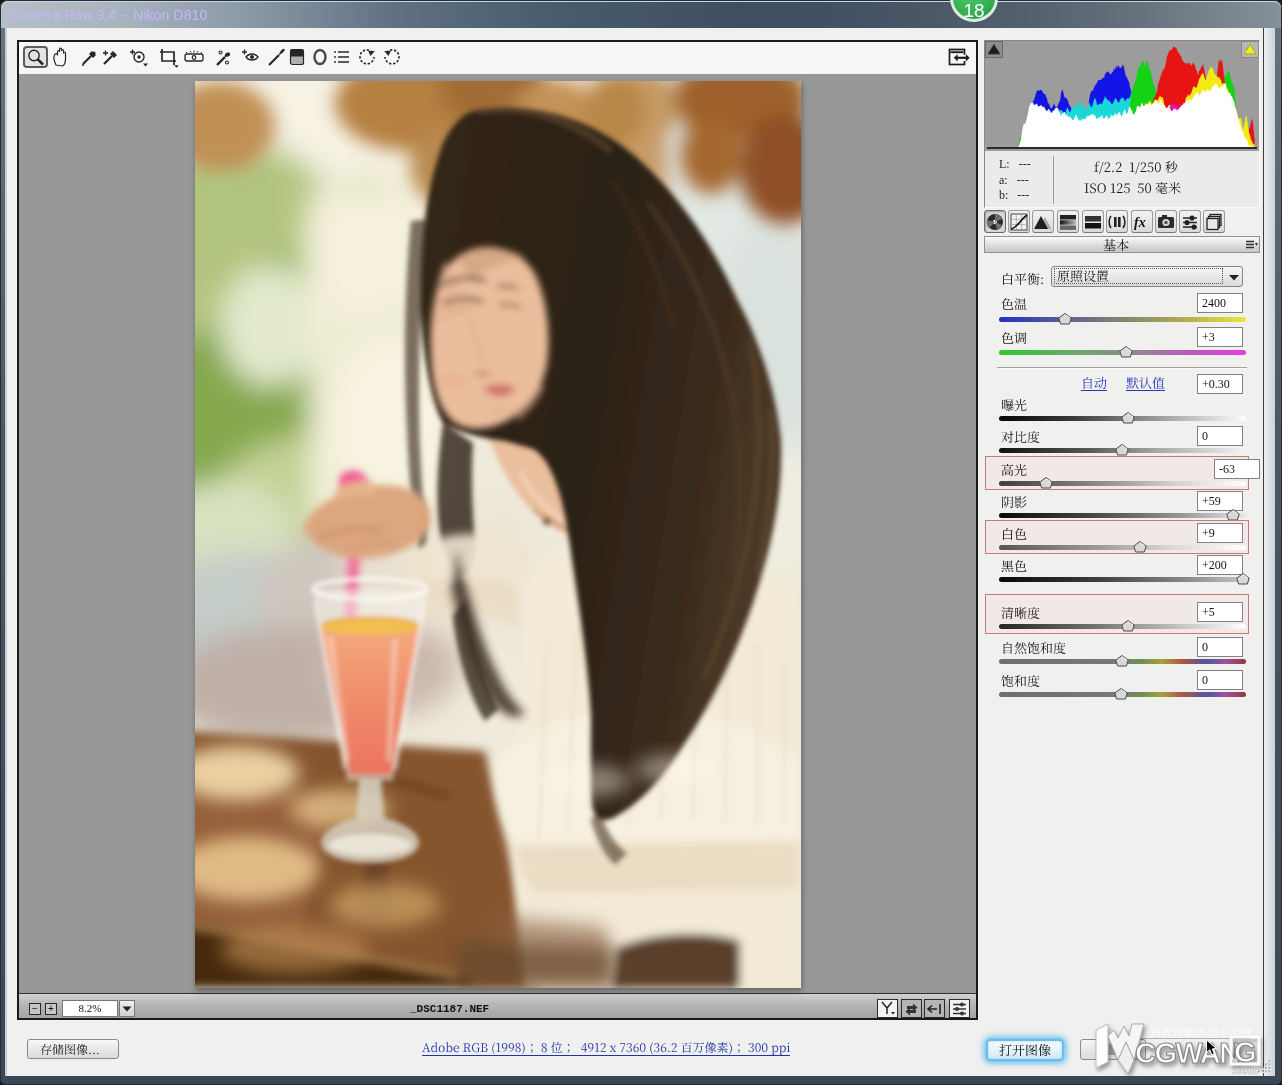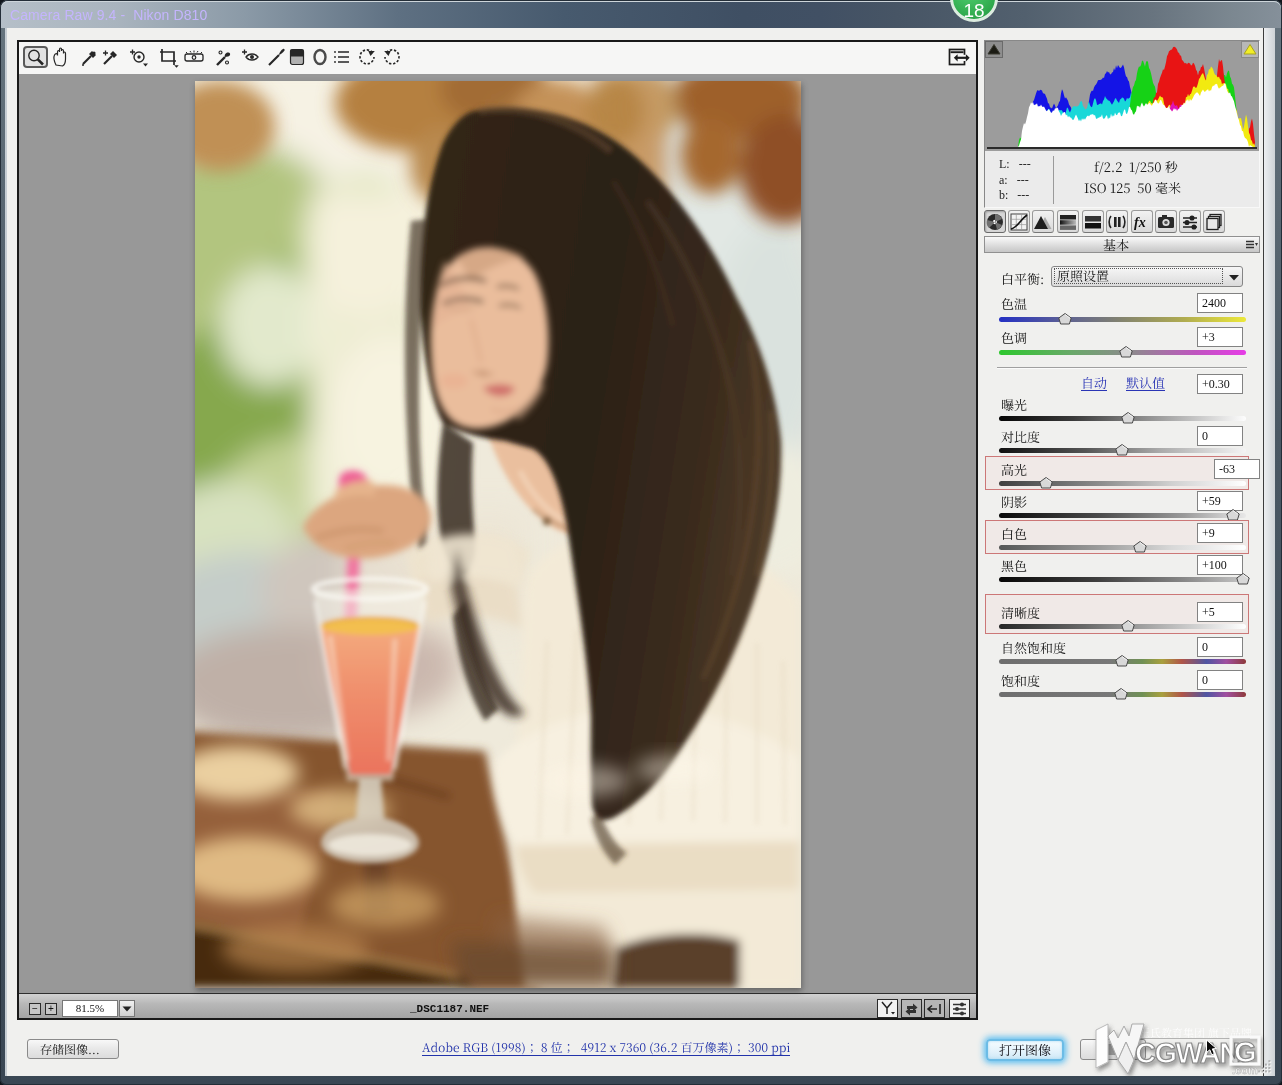--- a/index.html
+++ b/index.html
@@ -543,21 +543,21 @@
   </svg>
 <div class="vbox" style="left:1197px;top:523px">+9</div>
 <div class="track" style="left:999px;top:545px;background:linear-gradient(90deg,#565656,#9a9a9a 40%,#d8d8d8 70%,#ffffff)"></div>
 <svg class="abs" style="left:1133px;top:541px" width="14" height="12" viewBox="0 0 14 12">
     <path d="M7 0.5 L13.2 5 L11.4 11 L2.6 11 L0.8 5 Z" fill="#d8d8d8" stroke="#4a4a4a"></path>
     <path d="M7 1.5 L12 5.2" stroke="#f4f4f4" fill="none"></path>
   </svg>
 <svg class="abs " style="left:1001px;top:556px" width="29" height="21" viewBox="0 -15 29 21">
     <path d="M3.8 -9.1 3.6 -9.0C4.0 -8.5 4.4 -7.6 4.4 -7.0C5.1 -6.3 5.9 -7.9 3.8 -9.1ZM8.4 -9.1C8.3 -8.6 7.9 -7.5 7.6 -6.8L7.7 -6.7C8.3 -7.3 8.9 -8.0 9.2 -8.4C9.4 -8.4 9.6 -8.5 9.6 -8.6ZM2.5 -1.8C2.4 -0.9 1.7 -0.2 1.0 0.1C0.8 0.2 0.6 0.5 0.7 0.8C0.8 1.1 1.3 1.1 1.7 0.9C2.2 0.5 3.0 -0.3 2.7 -1.8ZM9.5 -1.8 9.4 -1.7C10.2 -1.1 11.2 0.1 11.5 0.9C12.6 1.5 13.1 -0.7 9.5 -1.8ZM4.5 -1.7 4.3 -1.6C4.6 -1.0 4.9 -0.1 4.9 0.7C5.6 1.4 6.5 -0.2 4.5 -1.7ZM7.0 -1.7 6.8 -1.6C7.3 -1.0 7.9 -0.1 8.0 0.7C8.9 1.4 9.6 -0.5 7.0 -1.7ZM0.5 -2.7 0.7 -2.3H12.1C12.3 -2.3 12.4 -2.3 12.5 -2.5C12.0 -2.9 11.3 -3.4 11.3 -3.4L10.7 -2.7H6.9V-4.1H11.1C11.3 -4.1 11.4 -4.1 11.5 -4.3C11.0 -4.7 10.3 -5.2 10.3 -5.2L9.7 -4.5H6.9V-5.8H9.9V-5.4H10.0C10.3 -5.4 10.8 -5.6 10.8 -5.6V-9.6C11.0 -9.7 11.2 -9.8 11.3 -9.9L10.2 -10.6L9.8 -10.1H3.2L2.2 -10.6V-5.2H2.4C2.7 -5.2 3.1 -5.4 3.1 -5.5V-5.8H6.0V-4.5H1.7L1.8 -4.1H6.0V-2.7ZM9.9 -6.2H6.9V-9.8H9.9ZM3.1 -6.2V-9.8H6.0V-6.2Z M20.4 -9.1C20.1 -8.5 19.7 -7.6 19.3 -7.1H16.2L15.8 -7.3C16.3 -7.9 16.8 -8.4 17.2 -9.1ZM17.2 -11.0C16.4 -9.1 14.9 -6.8 13.4 -5.5L13.5 -5.4C14.1 -5.7 14.7 -6.2 15.2 -6.7V-0.8C15.2 0.4 16.0 0.7 17.4 0.7H22.7C24.9 0.7 25.4 0.4 25.4 -0.0C25.4 -0.2 25.3 -0.3 24.8 -0.4L24.8 -2.4H24.6C24.5 -1.7 24.2 -0.8 24.0 -0.5C23.8 -0.2 23.5 -0.1 22.6 -0.1H17.4C16.5 -0.1 16.1 -0.2 16.1 -0.7V-3.5H22.9V-2.7H23.0C23.3 -2.7 23.8 -2.9 23.8 -3.0V-6.5C24.0 -6.6 24.2 -6.7 24.3 -6.8L23.3 -7.6L22.8 -7.1H19.6C20.2 -7.6 21.0 -8.4 21.4 -9.0C21.7 -9.0 21.9 -9.0 22.0 -9.1L21.0 -10.0L20.4 -9.4H17.4C17.7 -9.8 17.9 -10.1 18.0 -10.4C18.4 -10.4 18.5 -10.5 18.5 -10.6ZM19.0 -6.7V-3.9H16.1V-6.7ZM19.9 -6.7H22.9V-3.9H19.9Z" fill="#1a1a1a"></path>
   </svg>
-<div class="vbox" style="left:1197px;top:555px">+100</div>
+<div class="vbox" style="left:1197px;top:555px">+200</div>
 <div class="track" style="left:999px;top:577px;background:linear-gradient(90deg,#070707,#3f3f3f 40%,#888 75%,#c6c6c6)"></div>
 <svg class="abs" style="left:1236px;top:573px" width="14" height="12" viewBox="0 0 14 12">
     <path d="M7 0.5 L13.2 5 L11.4 11 L2.6 11 L0.8 5 Z" fill="#d8d8d8" stroke="#4a4a4a"></path>
     <path d="M7 1.5 L12 5.2" stroke="#f4f4f4" fill="none"></path>
   </svg>
 <div class="redbox" style="top:594px;height:40px"></div>
 <svg class="abs " style="left:1001px;top:603px" width="42" height="21" viewBox="0 -15 42 21">
     <path d="M1.4 -10.7 1.3 -10.6C1.9 -10.2 2.6 -9.5 2.8 -8.9C3.8 -8.4 4.3 -10.3 1.4 -10.7ZM0.5 -7.8 0.4 -7.7C1.0 -7.3 1.6 -6.7 1.8 -6.1C2.8 -5.6 3.3 -7.4 0.5 -7.8ZM1.3 -2.6C1.2 -2.6 0.8 -2.6 0.8 -2.6V-2.3C1.0 -2.3 1.2 -2.3 1.4 -2.2C1.7 -2.0 1.8 -1.0 1.6 0.4C1.6 0.8 1.8 1.0 2.0 1.0C2.4 1.0 2.7 0.7 2.7 0.1C2.8 -0.9 2.4 -1.5 2.4 -2.1C2.4 -2.4 2.5 -2.8 2.6 -3.2C2.7 -3.8 3.7 -6.8 4.3 -8.4L4.0 -8.4C1.9 -3.4 1.9 -3.4 1.7 -2.9C1.5 -2.6 1.5 -2.6 1.3 -2.6ZM7.6 -10.8V-9.5H4.5L4.6 -9.1H7.6V-8.1H4.8L4.9 -7.7H7.6V-6.5H4.1L4.2 -6.1H12.0C12.2 -6.1 12.3 -6.2 12.4 -6.4C12.0 -6.7 11.3 -7.3 11.3 -7.3L10.7 -6.5H8.4V-7.7H11.5C11.6 -7.7 11.8 -7.7 11.8 -7.9C11.4 -8.3 10.8 -8.8 10.8 -8.8L10.2 -8.1H8.4V-9.1H11.7C11.9 -9.1 12.0 -9.2 12.1 -9.3C11.7 -9.7 11.0 -10.2 11.0 -10.2L10.5 -9.5H8.4V-10.3C8.7 -10.3 8.9 -10.5 8.9 -10.7ZM10.2 -3.2V-2.0H6.0V-3.2ZM10.2 -3.6H6.0V-4.8H10.2ZM5.2 -5.1V1.0H5.4C5.7 1.0 6.0 0.8 6.0 0.7V-1.6H10.2V-0.3C10.2 -0.1 10.2 0.0 9.9 0.0C9.6 0.0 8.1 -0.1 8.1 -0.1V0.1C8.8 0.2 9.1 0.3 9.3 0.4C9.5 0.6 9.6 0.8 9.6 1.0C10.9 0.9 11.0 0.5 11.0 -0.2V-4.6C11.3 -4.6 11.5 -4.7 11.6 -4.8L10.5 -5.7L10.1 -5.1H6.1L5.2 -5.5Z M14.7 -9.3H16.2V-6.2H14.7ZM14.0 -9.7V-0.9H14.1C14.5 -0.9 14.7 -1.1 14.7 -1.1V-2.2H16.2V-1.4H16.3C16.6 -1.4 17.0 -1.6 17.0 -1.7V-9.2C17.2 -9.2 17.4 -9.3 17.5 -9.4L16.5 -10.2L16.1 -9.7H14.9L14.0 -10.1ZM14.7 -5.8H16.2V-2.6H14.7ZM18.9 -10.9V-7.8H17.1L17.3 -7.4H18.7C18.4 -5.0 17.7 -2.7 16.6 -0.8L16.8 -0.7C17.8 -1.9 18.5 -3.2 18.9 -4.7V1.0H19.1C19.4 1.0 19.7 0.8 19.7 0.7V-6.1C20.0 -5.6 20.4 -5.0 20.4 -4.5C21.2 -3.8 21.9 -5.4 19.7 -6.4V-7.4H21.1C21.3 -7.4 21.4 -7.5 21.4 -7.6C21.1 -8.0 20.5 -8.5 20.5 -8.5L20.1 -7.8H19.7V-10.4C20.0 -10.5 20.1 -10.6 20.2 -10.8ZM21.5 -9.9V-5.7C21.5 -3.4 21.4 -1.0 20.1 0.8L20.3 1.0C22.2 -0.9 22.3 -3.5 22.3 -5.7V-6.2H23.5V1.0H23.6C24.0 1.0 24.3 0.8 24.3 0.7V-6.2H25.4C25.5 -6.2 25.6 -6.3 25.7 -6.4C25.3 -6.8 24.7 -7.3 24.7 -7.3L24.1 -6.6H22.3V-9.1C23.2 -9.3 24.2 -9.6 24.8 -9.9C25.1 -9.8 25.3 -9.8 25.4 -9.9L24.4 -10.7C23.9 -10.3 23.2 -9.9 22.5 -9.5Z M29.2 -3.5 29.3 -3.1H30.8C31.3 -2.2 31.9 -1.5 32.6 -0.9C31.3 -0.1 29.7 0.4 27.9 0.8L28.0 1.0C30.0 0.7 31.7 0.2 33.2 -0.5C34.4 0.3 35.9 0.7 37.8 1.0C37.9 0.6 38.2 0.3 38.5 0.2L38.5 0.1C36.8 -0.1 35.2 -0.4 33.9 -0.9C34.8 -1.5 35.6 -2.2 36.1 -3.0C36.5 -3.0 36.6 -3.1 36.7 -3.2L35.8 -4.0L35.2 -3.5ZM33.2 -1.3C32.3 -1.7 31.6 -2.3 31.1 -3.1H35.1C34.6 -2.4 34.0 -1.8 33.2 -1.3ZM28.7 -7.1 28.8 -6.7H31.1V-4.0H31.2C31.5 -4.0 31.9 -4.2 31.9 -4.3V-4.7H34.4V-4.1H34.6C34.9 -4.1 35.2 -4.3 35.2 -4.4V-6.7H38.0C38.2 -6.7 38.3 -6.8 38.3 -6.9C37.9 -7.3 37.2 -7.9 37.2 -7.9L36.6 -7.1H35.2V-8.0C35.6 -8.0 35.7 -8.2 35.7 -8.3L34.4 -8.5V-7.1H31.9V-8.0C32.2 -8.0 32.3 -8.2 32.4 -8.3L31.1 -8.5V-7.1ZM31.9 -5.1V-6.7H34.4V-5.1ZM27.8 -9.3V-6.0C27.8 -3.7 27.7 -1.2 26.5 0.8L26.8 1.0C28.5 -1.0 28.6 -3.9 28.6 -6.0V-8.9H38.0C38.2 -8.9 38.3 -9.0 38.4 -9.1C37.9 -9.5 37.2 -10.1 37.2 -10.1L36.6 -9.3H33.2V-10.4C33.5 -10.5 33.7 -10.6 33.7 -10.8L32.4 -10.9V-9.3H28.8L27.8 -9.7Z" fill="#1a1a1a"></path>
   </svg>
 <div class="vbox" style="left:1197px;top:602px">+5</div>
@@ -579,21 +579,21 @@
     <path d="M3.4 -10.6 2.0 -10.9C1.7 -9.2 1.1 -6.8 0.5 -5.4L0.7 -5.3C1.2 -6.1 1.8 -7.2 2.2 -8.3H4.1C3.9 -7.7 3.7 -6.8 3.6 -6.3L3.8 -6.2C4.1 -6.7 4.7 -7.6 5.0 -8.2C5.2 -8.2 5.4 -8.2 5.5 -8.3L4.5 -9.2L4.0 -8.7H2.3C2.5 -9.3 2.7 -9.9 2.9 -10.4C3.2 -10.4 3.3 -10.5 3.4 -10.6ZM7.7 -10.6 6.3 -10.9C6.0 -9.3 5.2 -7.0 4.2 -5.4L4.4 -5.2C4.8 -5.8 5.3 -6.4 5.7 -7.0V-0.4C5.7 0.4 6.0 0.7 7.3 0.7H9.3C12.1 0.7 12.6 0.5 12.6 0.1C12.6 -0.1 12.5 -0.2 12.1 -0.3L12.1 -2.5H12.0C11.8 -1.5 11.6 -0.6 11.5 -0.4C11.4 -0.2 11.4 -0.2 11.2 -0.1C10.9 -0.1 10.2 -0.1 9.3 -0.1H7.3C6.6 -0.1 6.4 -0.2 6.4 -0.5V-3.7H8.4V-3.2H8.5C8.8 -3.2 9.2 -3.4 9.2 -3.5V-6.5C9.4 -6.5 9.6 -6.6 9.7 -6.7L8.7 -7.4L8.3 -7.0H6.6L5.8 -7.3C6.1 -7.7 6.3 -8.1 6.5 -8.5H10.8C10.7 -5.2 10.5 -3.2 10.2 -2.9C10.1 -2.8 10.0 -2.7 9.7 -2.7C9.5 -2.7 8.7 -2.8 8.2 -2.8L8.2 -2.6C8.6 -2.5 9.1 -2.4 9.3 -2.3C9.4 -2.2 9.5 -2.0 9.5 -1.8C10.0 -1.8 10.5 -1.9 10.8 -2.2C11.3 -2.8 11.5 -4.7 11.5 -8.4C11.8 -8.5 12.0 -8.5 12.1 -8.6L11.1 -9.4L10.6 -8.9H6.6C6.9 -9.4 7.0 -9.9 7.2 -10.3C7.5 -10.3 7.6 -10.4 7.7 -10.6ZM6.4 -6.6H8.4V-4.0H6.4ZM3.4 -6.5 2.1 -6.6V-0.8C2.1 -0.6 2.1 -0.5 1.7 -0.3L2.2 0.7C2.3 0.7 2.5 0.5 2.6 0.3C3.6 -0.5 4.5 -1.4 5.0 -1.8L4.9 -2.0L3.0 -0.9V-6.1C3.2 -6.2 3.4 -6.3 3.4 -6.5Z M18.6 -7.5 18.0 -6.8H17.0V-9.5C17.7 -9.6 18.3 -9.8 18.8 -9.9C19.1 -9.8 19.3 -9.8 19.4 -10.0L18.4 -10.8C17.3 -10.3 15.2 -9.5 13.4 -9.1L13.5 -8.8C14.4 -8.9 15.3 -9.1 16.2 -9.3V-6.8H13.5L13.7 -6.4H15.8C15.4 -4.5 14.6 -2.7 13.5 -1.3L13.6 -1.1C14.7 -2.1 15.6 -3.3 16.2 -4.7V1.0H16.3C16.7 1.0 17.0 0.8 17.0 0.7V-5.3C17.6 -4.7 18.3 -3.9 18.6 -3.3C19.4 -2.7 20.0 -4.4 17.0 -5.6V-6.4H19.4C19.6 -6.4 19.7 -6.4 19.7 -6.6C19.3 -7.0 18.6 -7.5 18.6 -7.5ZM23.7 -8.5V-1.6H20.8V-8.5ZM20.8 0.0V-1.2H23.7V0.1H23.9C24.2 0.1 24.6 -0.1 24.6 -0.1V-8.3C24.9 -8.3 25.1 -8.4 25.2 -8.6L24.1 -9.4L23.6 -8.9H20.9L20.0 -9.3V0.4H20.1C20.5 0.4 20.8 0.1 20.8 0.0Z M29.2 -3.5 29.3 -3.1H30.8C31.3 -2.2 31.9 -1.5 32.6 -0.9C31.3 -0.1 29.7 0.4 27.9 0.8L28.0 1.0C30.0 0.7 31.7 0.2 33.2 -0.5C34.4 0.3 35.9 0.7 37.8 1.0C37.9 0.6 38.2 0.3 38.5 0.2L38.5 0.1C36.8 -0.1 35.2 -0.4 33.9 -0.9C34.8 -1.5 35.6 -2.2 36.1 -3.0C36.5 -3.0 36.6 -3.1 36.7 -3.2L35.8 -4.0L35.2 -3.5ZM33.2 -1.3C32.3 -1.7 31.6 -2.3 31.1 -3.1H35.1C34.6 -2.4 34.0 -1.8 33.2 -1.3ZM28.7 -7.1 28.8 -6.7H31.1V-4.0H31.2C31.5 -4.0 31.9 -4.2 31.9 -4.3V-4.7H34.4V-4.1H34.6C34.9 -4.1 35.2 -4.3 35.2 -4.4V-6.7H38.0C38.2 -6.7 38.3 -6.8 38.3 -6.9C37.9 -7.3 37.2 -7.9 37.2 -7.9L36.6 -7.1H35.2V-8.0C35.6 -8.0 35.7 -8.2 35.7 -8.3L34.4 -8.5V-7.1H31.9V-8.0C32.2 -8.0 32.3 -8.2 32.4 -8.3L31.1 -8.5V-7.1ZM31.9 -5.1V-6.7H34.4V-5.1ZM27.8 -9.3V-6.0C27.8 -3.7 27.7 -1.2 26.5 0.8L26.8 1.0C28.5 -1.0 28.6 -3.9 28.6 -6.0V-8.9H38.0C38.2 -8.9 38.3 -9.0 38.4 -9.1C37.9 -9.5 37.2 -10.1 37.2 -10.1L36.6 -9.3H33.2V-10.4C33.5 -10.5 33.7 -10.6 33.7 -10.8L32.4 -10.9V-9.3H28.8L27.8 -9.7Z" fill="#1a1a1a"></path>
   </svg>
 <div class="vbox" style="left:1197px;top:670px">0</div>
 <div class="track" style="left:999px;top:692px;background:linear-gradient(90deg,#6e6e6e,#787878 45%,#6f9055 58%,#a8a03e 66%,#b05548 74%,#4f55a2 84%,#a04fa0 92%,#8f3a3a)"></div>
 <svg class="abs" style="left:1114px;top:688px" width="14" height="12" viewBox="0 0 14 12">
     <path d="M7 0.5 L13.2 5 L11.4 11 L2.6 11 L0.8 5 Z" fill="#d8d8d8" stroke="#4a4a4a"></path>
     <path d="M7 1.5 L12 5.2" stroke="#f4f4f4" fill="none"></path>
   </svg>
 <div class="abs" style="left:29px;top:1003px;width:12px;height:12px;border:1px solid #2a2a2a;background:#c6c6c6;font-size:10px;text-align:center;line-height:10px;color:#111">−</div>
 <div class="abs" style="left:45px;top:1003px;width:12px;height:12px;border:1px solid #2a2a2a;background:#c6c6c6;font-size:10px;text-align:center;line-height:10px;color:#111">+</div>
-<div class="abs" style="left:62px;top:1000px;width:56px;height:17px;border:1px solid #777;background:#fff;font-family:&quot;Liberation Serif&quot;,serif;font-size:11px;text-align:center;line-height:15px;color:#111">81.5%</div>
+<div class="abs" style="left:62px;top:1000px;width:56px;height:17px;border:1px solid #777;background:#fff;font-family:&quot;Liberation Serif&quot;,serif;font-size:11px;text-align:center;line-height:15px;color:#111">8.2%</div>
 <div class="abs" style="left:119px;top:1000px;width:16px;height:17px;border:1px solid #777;background:linear-gradient(180deg,#f0f0f0,#d0d0d0)"></div>
 <svg class="abs" style="left:122px;top:1006px" width="10" height="6">
     <path d="M0.5 0.5 L9.5 0.5 L5 5.5 Z" fill="#222"></path>
   </svg>
 <div class="abs" style="left:410px;top:1003px;font-family:&quot;Liberation Mono&quot;,monospace;font-size:11px;font-weight:bold;color:#111">_DSC1187.NEF</div>
 <div class="abs" style="left:877px;top:999px;width:21px;height:19px;border:1px solid #2a2a2a;background:#f2f2f2"></div>
 <svg class="abs" style="left:878px;top:999px" width="19" height="19" viewBox="0 0 19 19">
     <path d="M4 3 L9 9 L9 15 M14 3 L9 9" stroke="#222" stroke-width="1.5" fill="none"></path>
     <path d="M13 13 l4 0 -2 2.5 z" fill="#222"></path>
   </svg>

